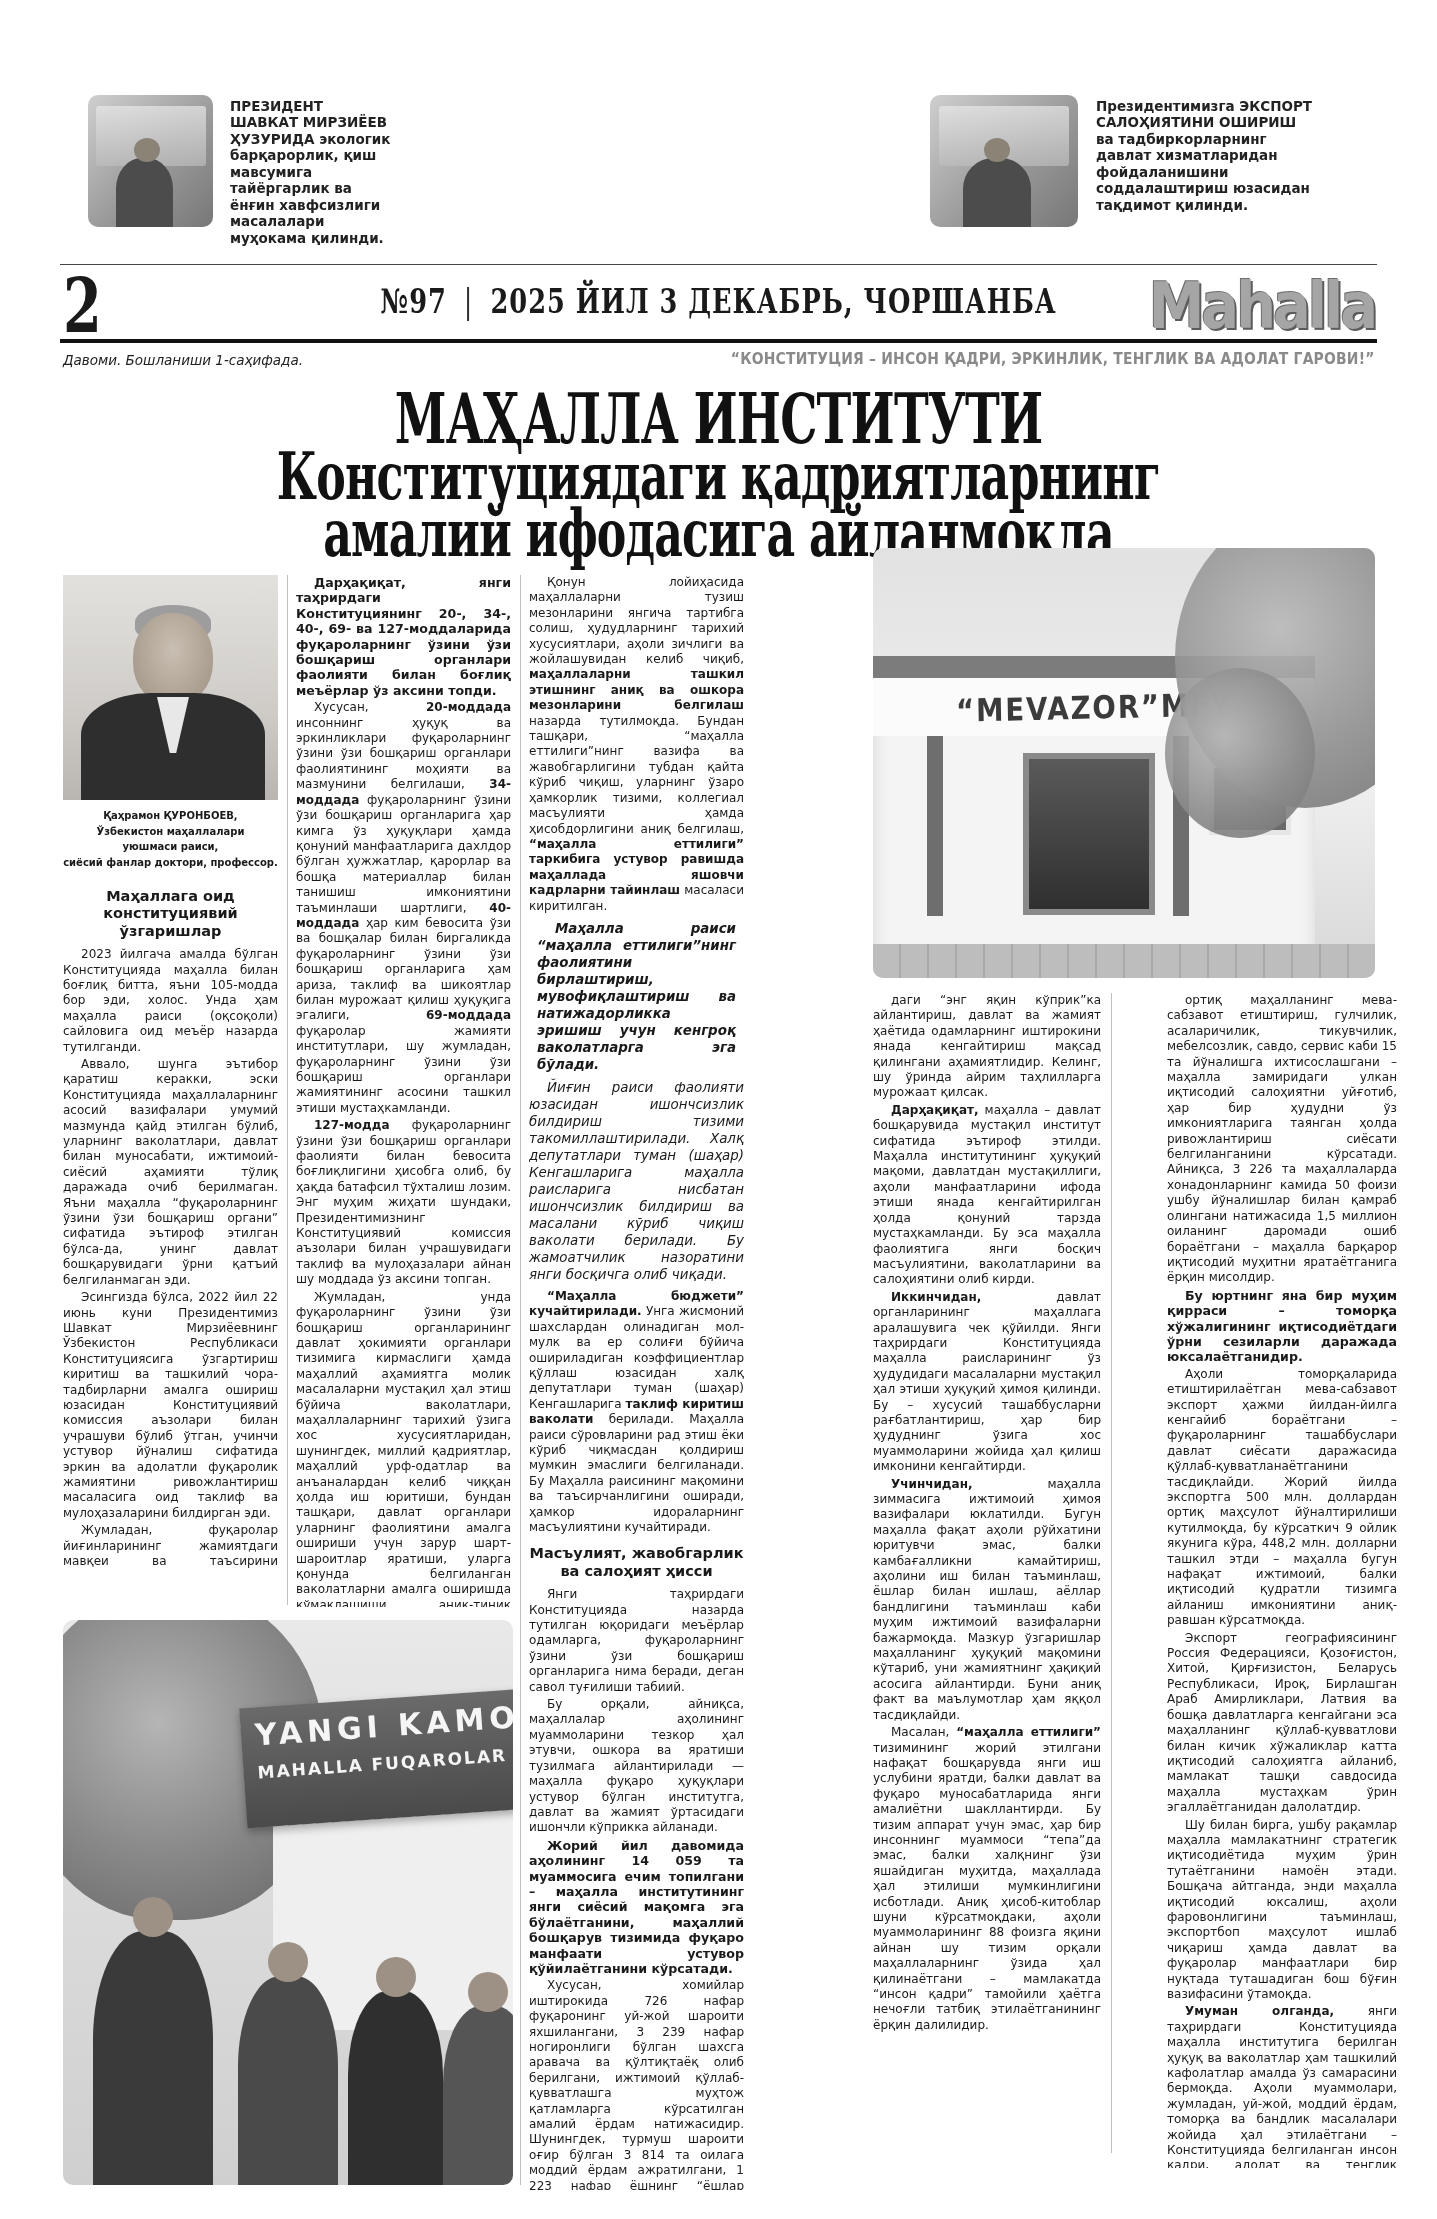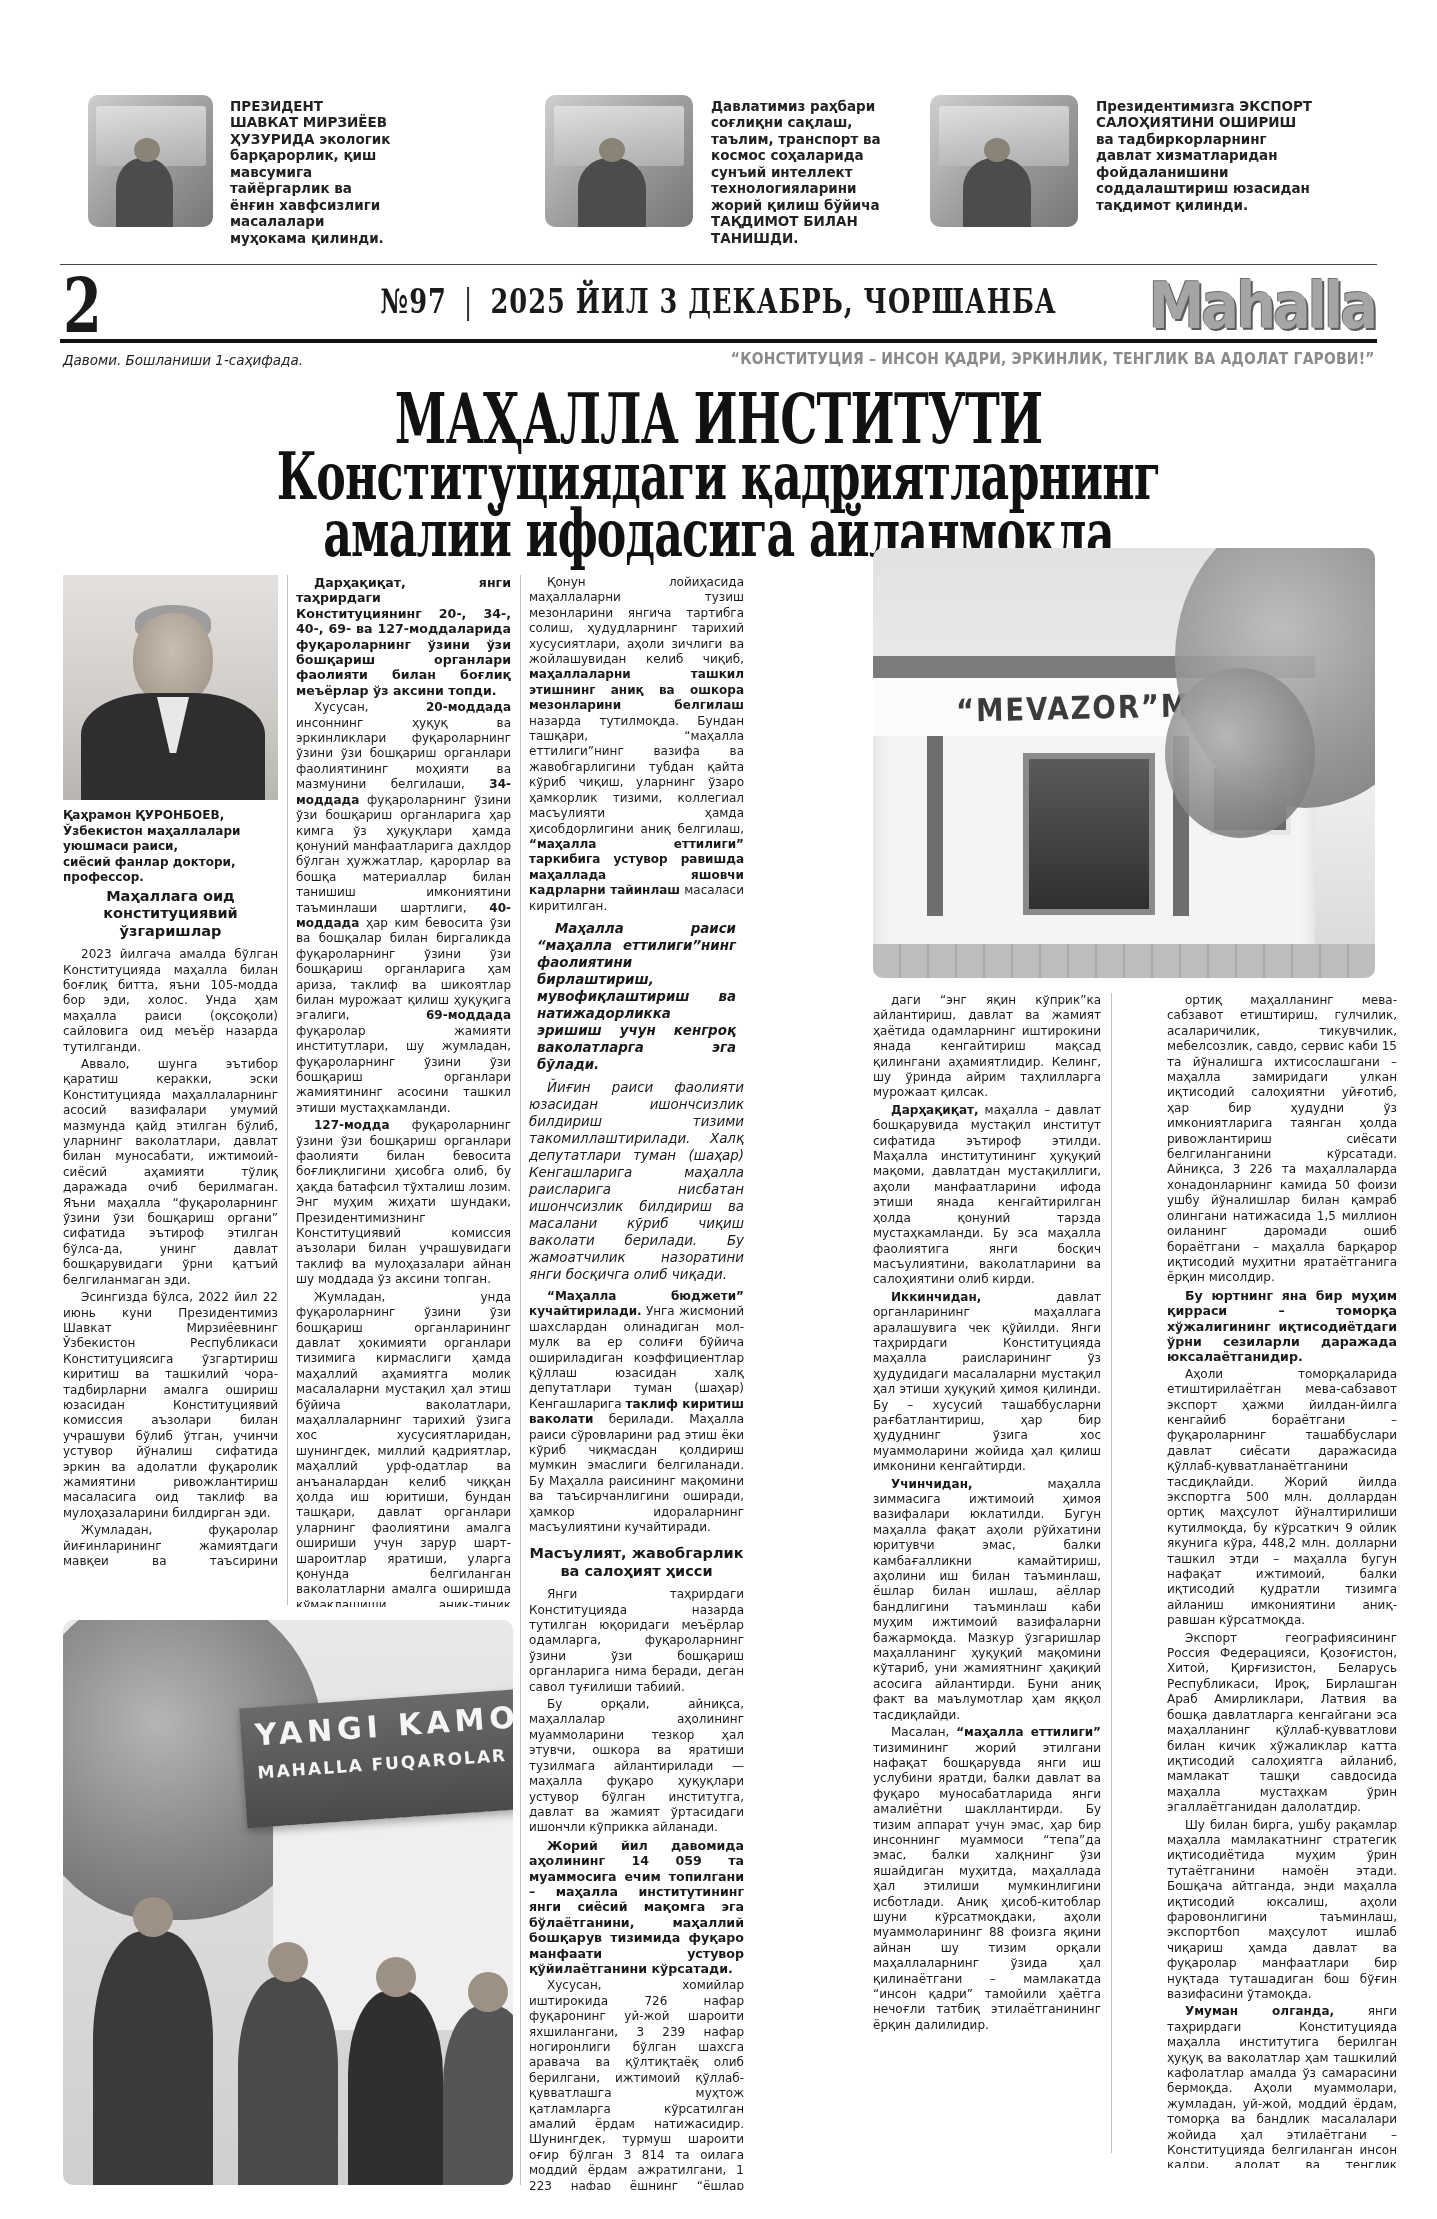--- a/index.html
+++ b/index.html
@@ -34,21 +34,21 @@
   .col p.bold-lead{font-weight:bold;font-size:12.6px;}
   .col p.bolditalic{font-weight:bold;font-style:italic;font-size:13.4px;line-height:17px;margin:6px 8px;}
   .col p.italic{font-style:italic;font-size:13.4px;line-height:17px;margin:6px 0;}
   .vrule{position:absolute;width:1px;background:#bfbfbf;}
   
   .portrait{position:absolute;left:0;top:27px;width:215px;height:225px;background:linear-gradient(180deg,#e3e1de 0%,#cfccc8 60%,#b9b6b2 100%);overflow:hidden;}
   .portrait .head{position:absolute;left:70px;top:38px;width:80px;height:92px;background:radial-gradient(ellipse at 50% 40%,#c9bfb2 0%,#a89c8d 75%,#8d8174 100%);border-radius:48% 48% 46% 46%;}
   .portrait .hair{position:absolute;left:72px;top:30px;width:76px;height:34px;background:#9d9d9d;border-radius:50% 50% 30% 30%;}
   .portrait .suit{position:absolute;left:18px;top:118px;width:184px;height:110px;background:#2e2e2e;border-radius:38% 38% 0 0;}
   .portrait .shirt{position:absolute;left:94px;top:122px;width:32px;height:56px;background:#e8e8e8;clip-path:polygon(50% 0,100% 0,60% 100%,40% 100%,0 0);}
-  .caption{position:absolute;left:0;top:260px;width:215px;text-align:left;font-weight:bold;font-size:12px;line-height:15.5px;}
+  .caption{position:absolute;left:0;top:260px;width:215px;text-align:center;font-weight:bold;font-size:10px;line-height:15.5px;}
   
   .mevazor{position:absolute;left:810px;top:0;width:502px;height:430px;border-radius:10px;overflow:hidden;background:linear-gradient(180deg,#e2e2e2 0%,#efefef 55%,#d7d7d7 100%);}
   .mevazor .facade{position:absolute;left:0;top:128px;width:88%;height:72%;background:#f4f4f4;box-shadow:inset 0 0 18px rgba(0,0,0,.12);}
   .mevazor .parapet{position:absolute;left:0;top:108px;width:88%;height:22px;background:#7c7c7c;}
   .mevazor .signband{position:absolute;left:0;top:130px;width:88%;height:58px;background:#fbfbfb;display:flex;align-items:center;justify-content:center;}
   .mevazor .signtext{font-weight:bold;font-size:30px;letter-spacing:2px;color:#3b3b3b;transform:scale(.92,1.05) rotate(-1.2deg);white-space:nowrap;}
   .mevazor .pillar{position:absolute;top:188px;width:16px;height:180px;background:#6e6e6e;}
   .mevazor .door{position:absolute;left:150px;top:205px;width:120px;height:150px;background:linear-gradient(180deg,#5a5a5a,#2f2f2f);border:6px solid #8a8a8a;}
   .mevazor .win{position:absolute;left:336px;top:215px;width:72px;height:62px;background:#6a6a6a;border:5px solid #e6e6e6;}
   .mevazor .tree{position:absolute;border-radius:50%;background:radial-gradient(circle at 40% 40%,#b9b9b9 0%,#8e8e8e 55%,#6f6f6f 100%);opacity:.9;}
@@ -69,27 +69,20 @@
 <body>
 
 <div id="page">
 
   <div class="brief" style="left:88px;width:320px;">
     <div class="brief-img" style="left:0;top:0;width:125px;height:132px;">
         <div class="panel"></div>
         <div class="fig"></div>
       </div>
     <div class="brief-txt" style="left:142px;width:165px;">ПРЕЗИДЕНТ ШАВКАТ МИРЗИЁЕВ ҲУЗУРИДА экологик барқарорлик, қиш мавсумига тайёргарлик ва ёнғин хавфсизлиги масалалари муҳокама қилинди.</div>
-  </div>
-  <div class="brief" style="left:545px;width:360px;">
-    <div class="brief-img" style="left:0;top:0;width:148px;height:132px;">
-        <div class="panel"></div>
-        <div class="fig"></div>
-      </div>
-    <div class="brief-txt" style="left:166px;width:188px;">Давлатимиз раҳбари соғлиқни сақлаш, таълим, транспорт ва космос соҳаларида сунъий интеллект технологияларини жорий қилиш бўйича ТАҚДИМОТ БИЛАН ТАНИШДИ.</div>
   </div>
   <div class="brief" style="left:930px;width:400px;">
     <div class="brief-img" style="left:0;top:0;width:148px;height:132px;">
         <div class="panel"></div>
         <div class="fig"></div>
       </div>
     <div class="brief-txt" style="left:166px;width:220px;">Президентимизга ЭКСПОРТ САЛОҲИЯТИНИ ОШИРИШ ва тадбиркорларнинг давлат хизматларидан фойдаланишини соддалаштириш юзасидан тақдимот қилинди.</div>
   </div>
 
   <div class="rule-thin" style="top:264px;"></div>

